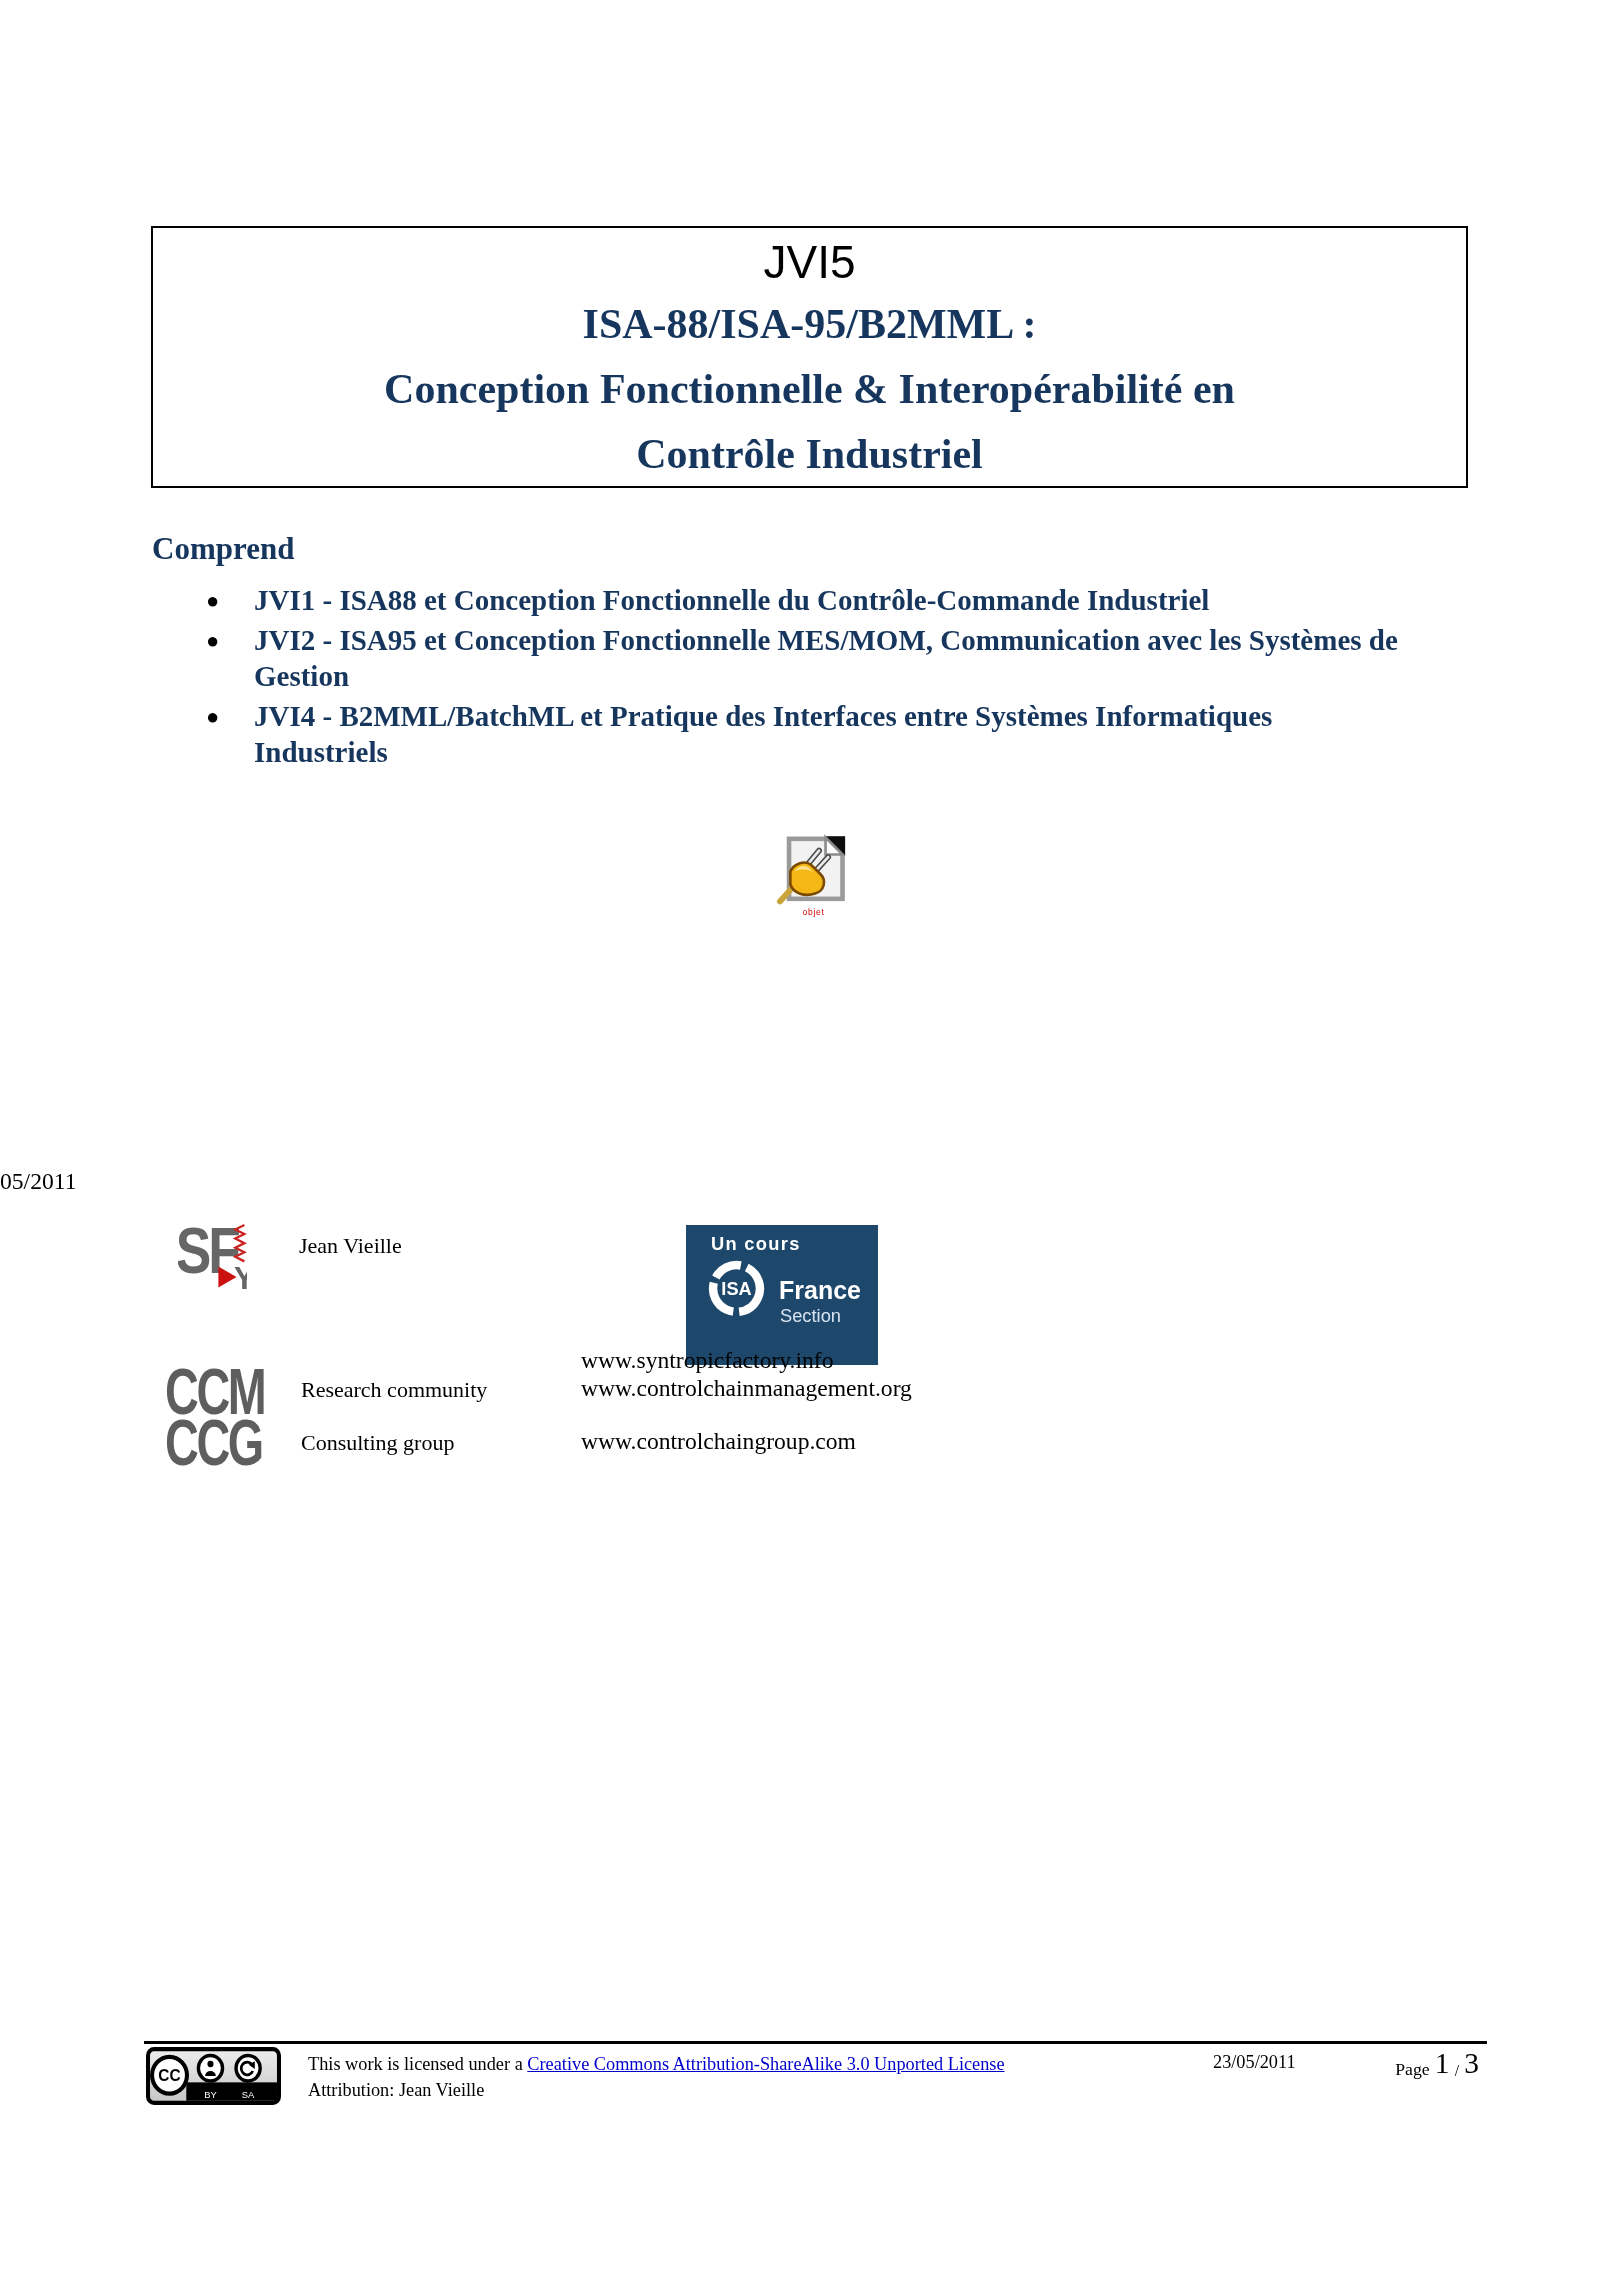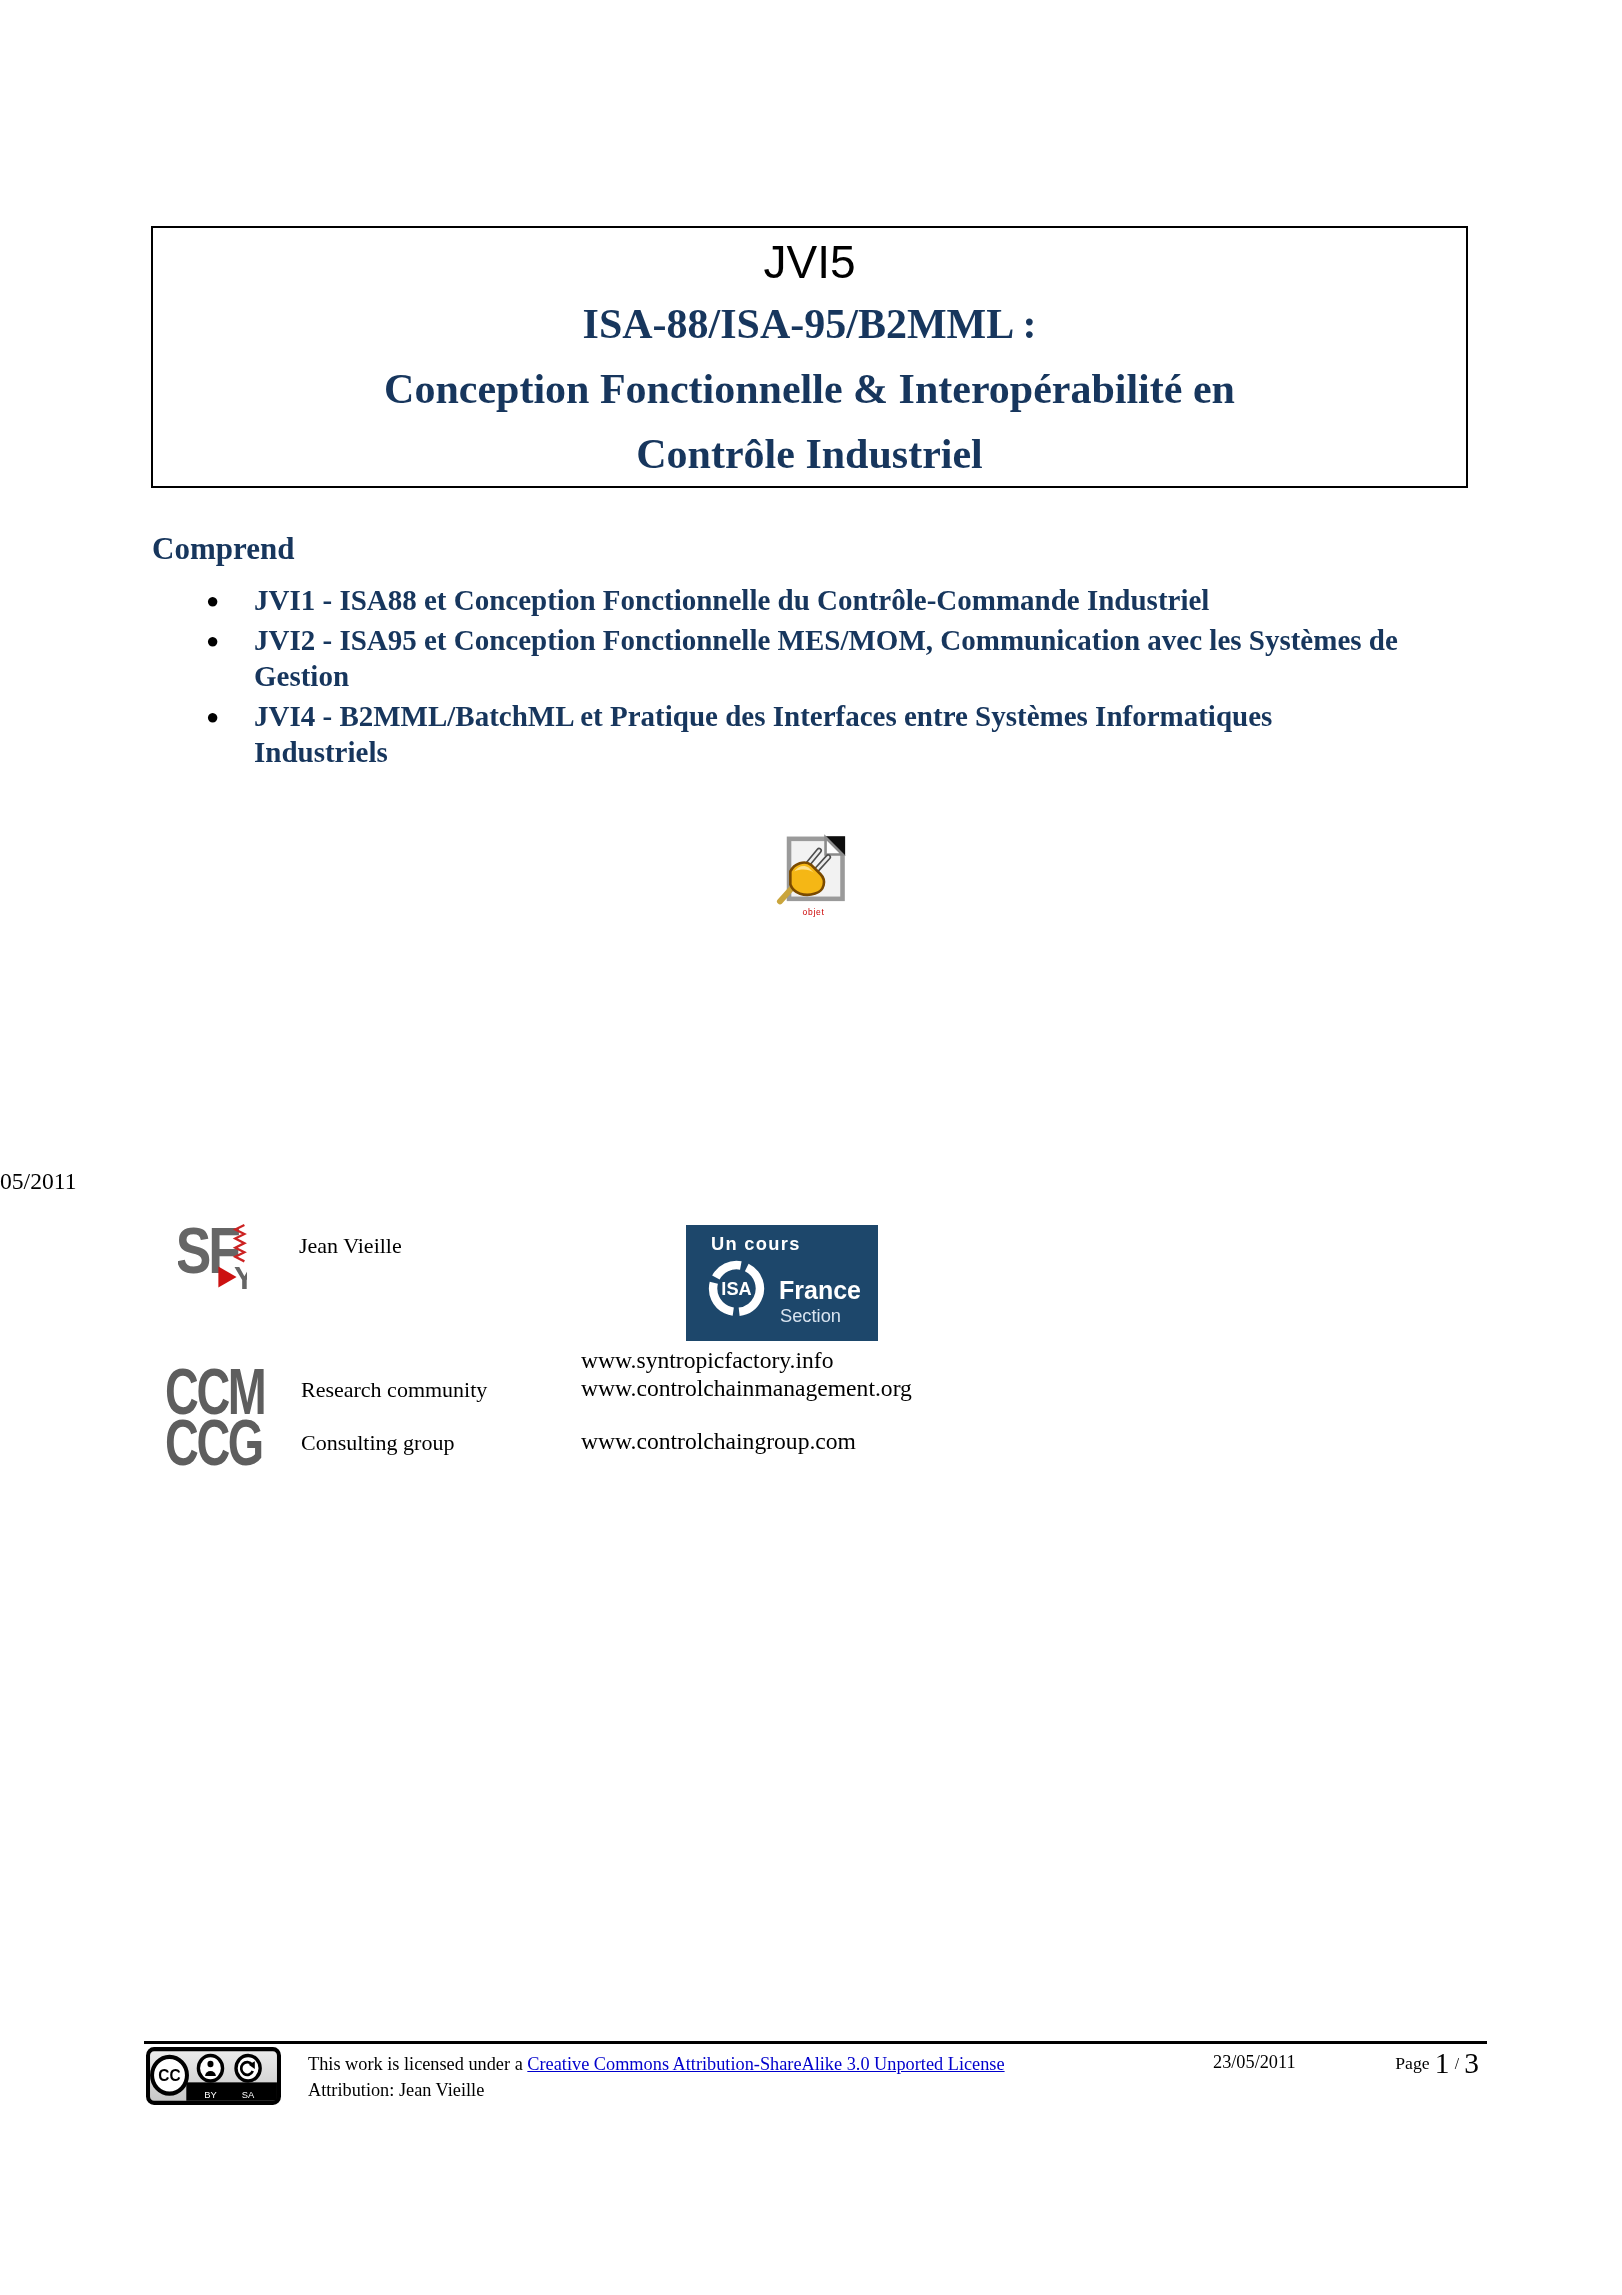--- a/index.html
+++ b/index.html
@@ -43,21 +43,21 @@
     display:block;margin-top:-1.3px;font-size:8.5px;color:#cc0000;
     font-family:"Liberation Sans", sans-serif;letter-spacing:0.7px;
   }
 
   
   .pub-date{left:0;top:1168px;width:1622px;text-align:left;font-size:23.6px;}
 
   
   .author-name{left:299px;top:1233px;font-size:22px;}
   .isa-badge{
-    left:686px;top:1225px;width:192px;height:116px;background:#1d476b;
+    left:686px;top:1225px;width:192px;height:140px;background:#1d476b;
     font-family:"Liberation Sans", sans-serif;color:#fff;
   }
   .isa-uncours{position:absolute;left:25px;top:7.9px;font-size:18.3px;font-weight:bold;letter-spacing:1.3px;}
   .isa-circle{position:absolute;left:18.3px;top:31px;}
   .isa-france{position:absolute;left:93px;top:51px;font-size:25px;font-weight:bold;}
   .isa-section{position:absolute;left:94px;top:80px;font-size:18.3px;font-weight:normal;color:#d9e4f0;}
   .url-text{font-size:23.6px;}
   .url-0{left:581px;top:1347px;}
   .url-1{left:581px;top:1375px;}
   .url-2{left:581px;top:1428px;}
@@ -68,21 +68,21 @@
     font-weight:bold;font-size:65px;line-height:51px;color:#5e5e5e;
     letter-spacing:-3.3px;transform:scaleX(0.72);transform-origin:left top;
   }
 
   
   .footer-line{left:144px;top:2041px;width:1343px;height:3.3px;background:#000;}
   .cc-badge{left:146px;top:2047px;}
   .footer-text{left:308px;top:2051px;font-size:18.3px;line-height:26px;}
   .footer-text a{color:#0000cc;text-decoration:underline;}
   .footer-date{left:1213px;top:2052px;font-size:18.3px;}
-  .page-box{left:1361px;top:2047px;width:118px;display:flex;align-items:center;justify-content:flex-end;gap:5.2px;}
+  .page-box{left:1361px;top:2047px;width:118px;display:flex;align-items:flex-end;justify-content:flex-end;gap:5.2px;}
   .page-word{font-size:17.7px;}
   .page-num{font-size:29.4px;}
   .page-sep{font-size:15.7px;}
 </style>
 </head>
 <body>
 
 <div class="abs title-box">
   <div class="title-jvi">JVI5</div>
   <div class="title-line">ISA-88/ISA-95/B2MML :</div>

